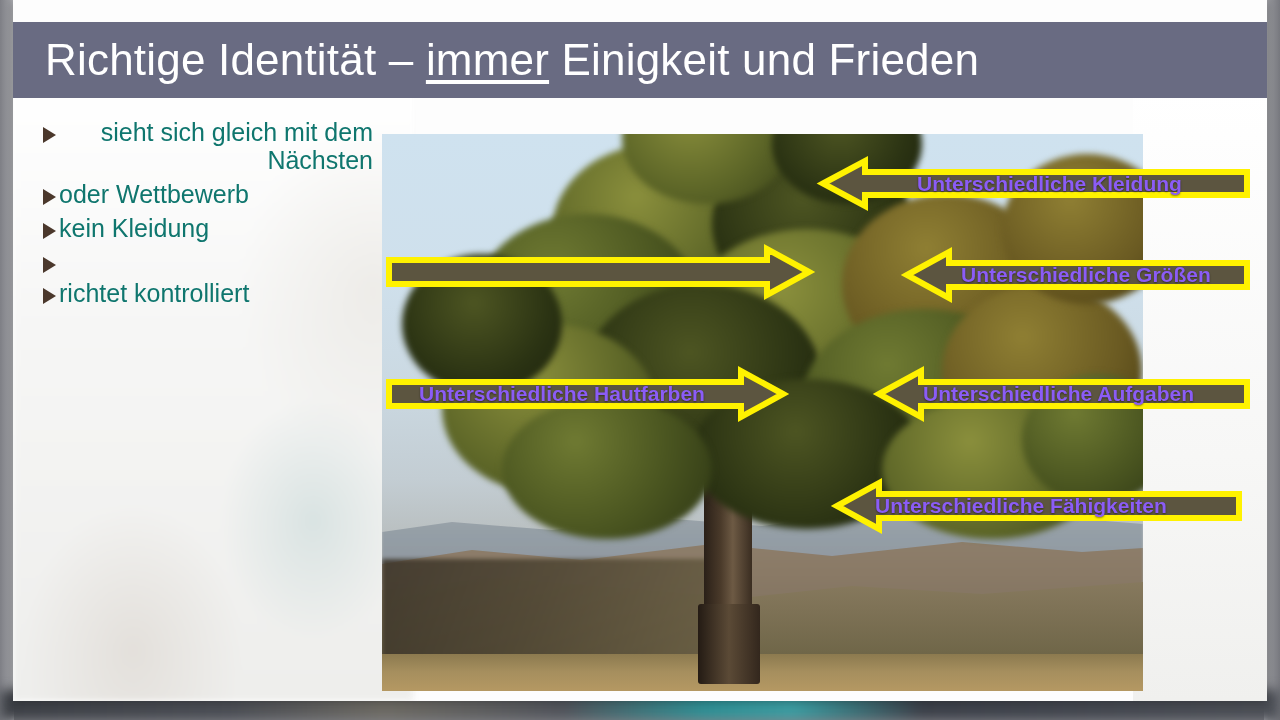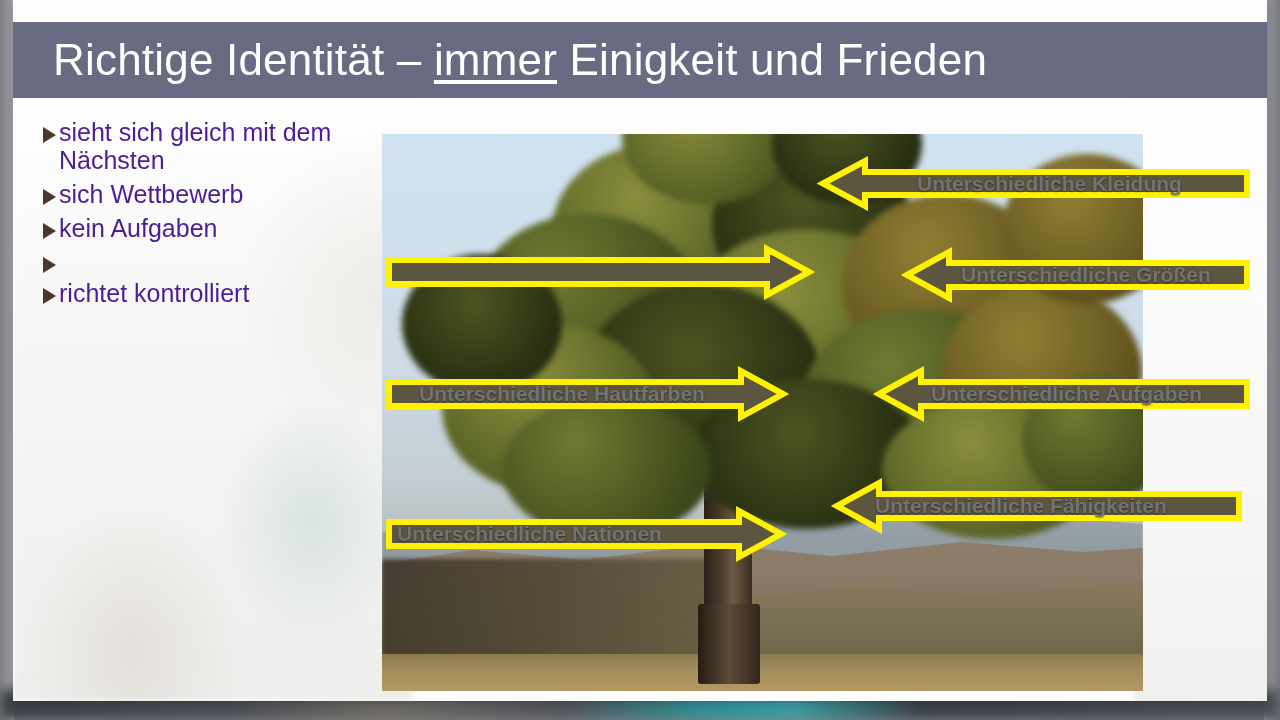--- a/index.html
+++ b/index.html
@@ -45,39 +45,40 @@
   }
 
   
   #titlebar{
     position:absolute;left:0;top:22px;width:1254px;height:76px;
     background:#696b82;
     display:flex;align-items:center;
   }
   #titlebar .t{
     color:#ffffff;font-size:44px;font-weight:300;letter-spacing:.2px;
-    padding-left:40px;white-space:nowrap;
+    padding-left:32px;white-space:nowrap;
     font-family:"Liberation Sans",sans-serif;
   }
   #titlebar .t .u{text-decoration:underline;text-underline-offset:5px;}
 
   
   #bullets{
     position:absolute;left:30px;top:118px;width:330px;
     color:#5b4b40;
   }
   .bullet{display:flex;align-items:flex-start;margin-bottom:6px;}
   .bullet .tri{
     flex:0 0 auto;margin-top:9px;margin-right:3px;
     width:0;height:0;border-left:13px solid #4b382c;
     border-top:8px solid transparent;border-bottom:8px solid transparent;
   }
   .bullet .txt{
-    font-size:25px;line-height:28px;font-weight:400;color:#4c1d95;
-    font-family:"Liberation Sans",sans-serif;
+    font-size:25px;line-height:28px;font-weight:400;color:#0f766e;
+    font-family:"Liberation Sans",sans-serif;
+    text-align:right;
   }
 
   
   #photo{
     position:absolute;left:369px;top:134px;width:761px;height:557px;
     overflow:hidden;
   }
   #photo .sky{
     position:absolute;inset:0;
     background:linear-gradient(180deg,#cfe2ef 0%,#cfe0ec 25%,#cbd9e2 45%,#c3cdd3 62%,#b9bfc0 72%,#b7b2a6 80%,#b0a492 100%);
@@ -129,21 +130,21 @@
   #photo .canopy i.l{background:radial-gradient(circle at 40% 30%,#8a8f3c,#5c6527 58%,#394219 100%);}
   #photo .canopy i.d{background:radial-gradient(circle at 45% 35%,#4d5522,#2b3313 60%,#1b210c 100%);}
   #photo .canopy i.o{background:radial-gradient(circle at 40% 30%,#8f7f33,#6a5a22 58%,#43380f 100%);}
 
   
   .arrow{position:absolute;}
   .arrow svg{display:block;overflow:visible;}
   .arrow .lbl{
     position:absolute;top:0;height:100%;
     display:flex;align-items:center;
-    color:#737373;font-size:21px;font-weight:700;white-space:nowrap;
+    color:#8b5cf6;font-size:21px;font-weight:700;white-space:nowrap;
     text-shadow:0 1px 2px rgba(0,0,0,.45);
     font-family:"Liberation Sans",sans-serif;
     pointer-events:none;
   }
 </style>
 </head>
 <body>
 
 <div id="backdrop">
   <div class="blurB"></div>
@@ -160,25 +161,25 @@
     <div class="t"><span>Richtige Identität – </span><span class="u">immer</span><span> Einigkeit und Frieden</span></div>
   </div>
 
   <div id="bullets">
     <div class="bullet">
       <span class="tri"></span>
       <span class="txt">sieht sich gleich mit dem Nächsten</span>
     </div>
     <div class="bullet">
       <span class="tri"></span>
-      <span class="txt">sich Wettbewerb</span>
-    </div>
-    <div class="bullet">
-      <span class="tri"></span>
-      <span class="txt">kein Aufgaben</span>
+      <span class="txt">oder Wettbewerb</span>
+    </div>
+    <div class="bullet">
+      <span class="tri"></span>
+      <span class="txt">kein Kleidung</span>
     </div>
     <div class="bullet">
       <span class="tri"></span>
     </div>
     <div class="bullet">
       <span class="tri"></span>
       <span class="txt">richtet kontrolliert</span>
     </div>
   </div>
 
@@ -238,30 +239,24 @@
     <svg width="348" height="54" viewBox="0 0 348 54">
       <polygon points="4,27 46,4 46,15 344,15 344,39 46,39 46,50" fill="#5C5540" stroke="#FFF200" stroke-width="6" stroke-linejoin="miter"></polygon>
     </svg>
     <span class="lbl" style="left:58px;">Unterschiedliche Größen</span>
   </div>
 
   <div class="arrow" style="left:862px;top:367px;width:376px;height:54px;">
     <svg width="376" height="54" viewBox="0 0 376 54">
       <polygon points="4,27 46,4 46,15 372,15 372,39 46,39 46,50" fill="#5C5540" stroke="#FFF200" stroke-width="6" stroke-linejoin="miter"></polygon>
     </svg>
-    <span class="lbl" style="left:56px;">Unterschiedliche Aufgaben</span>
+    <span class="lbl" style="left:48px;">Unterschiedliche Aufgaben</span>
   </div>
 
   <div class="arrow" style="left:820px;top:479px;width:410px;height:54px;">
     <svg width="410" height="54" viewBox="0 0 410 54">
       <polygon points="4,27 46,4 46,15 406,15 406,39 46,39 46,50" fill="#5C5540" stroke="#FFF200" stroke-width="6" stroke-linejoin="miter"></polygon>
     </svg>
     <span class="lbl" style="left:42px;">Unterschiedliche Fähigkeiten</span>
   </div>
 
-  <div class="arrow" style="left:372px;top:507px;width:400px;height:54px;">
-    <svg width="400" height="54" viewBox="0 0 400 54">
-      <polygon points="396,27 354,4 354,15 4,15 4,39 354,39 354,50" fill="#5C5540" stroke="#FFF200" stroke-width="6" stroke-linejoin="miter"></polygon>
-    </svg>
-    <span class="lbl" style="left:12px;">Unterschiedliche Nationen</span>
-  </div>
 
 </div>
 
 </body></html>

